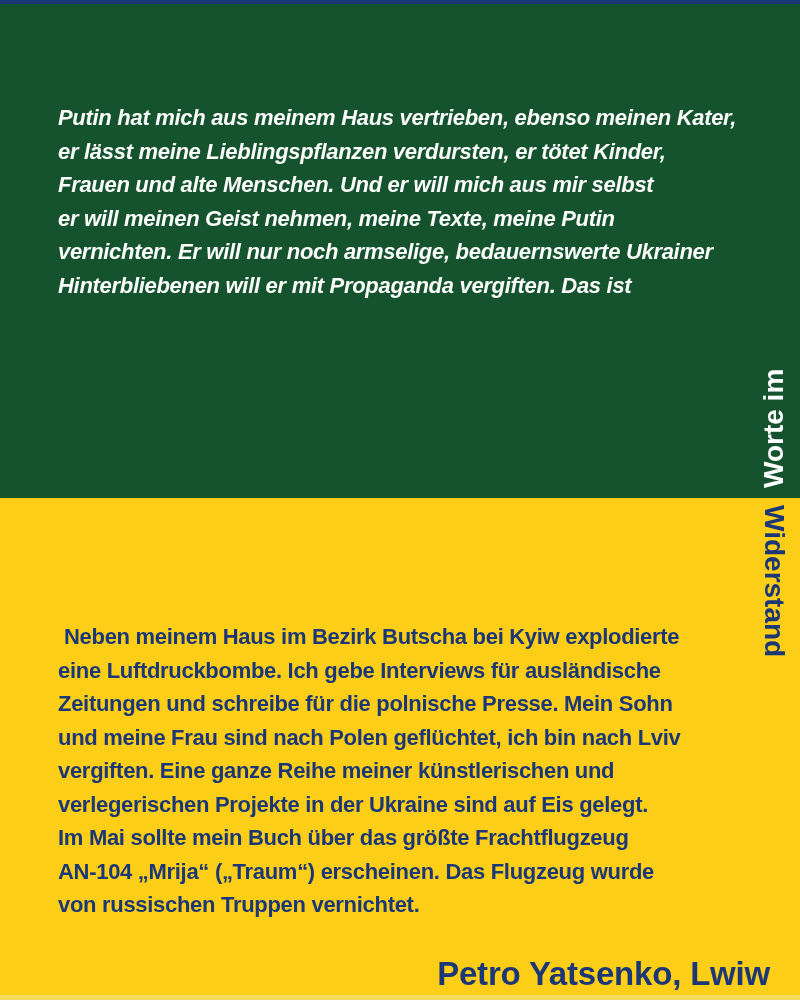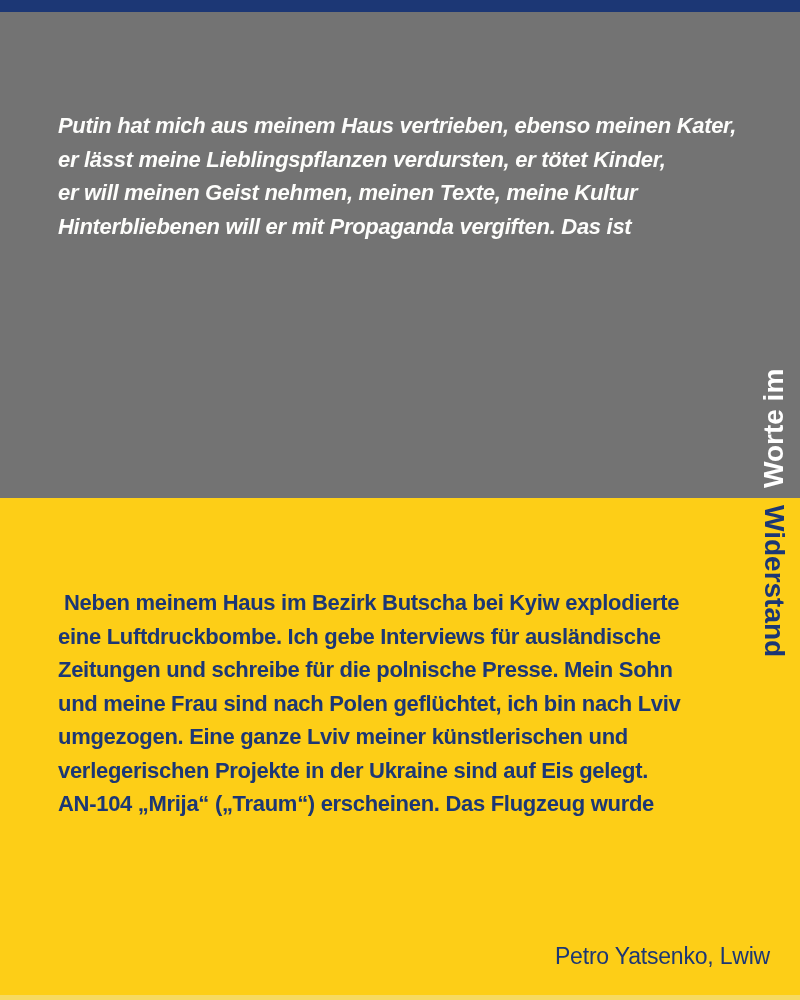--- a/index.html
+++ b/index.html
@@ -10,23 +10,23 @@
   .poster {
     position: relative;
     width: 800px;
     height: 1000px;
     overflow: hidden;
     font-family: "Liberation Sans", sans-serif;
     background: #1c3775;
   }
   .section-blue {
     position: absolute;
-    left: 0; top: 12px;
+    left: 0; top: 4px;
     width: 800px; height: 594px;
-    background: #737373;
+    background: #14532d;
   }
   .section-yellow {
     position: absolute;
     left: 0; top: 498px;
     width: 800px; height: 502px;
     background: #fdce17;
   }
   .quote { position: absolute; }
   .quote .line {
     height: 33.5px;
@@ -40,27 +40,27 @@
     left: 58px;
     top: 97px;
     color: #fdfdfb;
     font-style: italic;
   }
   .quote-navy {
     left: 58px;
     top: 88px; 
     color: #1c3775;
   }
-  .quote-navy .line:first-child { padding-left: 6px; }
+  .quote-navy .line:first-child { padding-left: 6px; margin-top: 34px; }
   .attribution {
     position: absolute;
     right: 30px;
-    top: 445px; 
-    font-size: 23px;
-    font-weight: normal;
+    top: 457px; 
+    font-size: 33px;
+    font-weight: bold;
     color: #1c3775;
     letter-spacing: -0.2px;
     white-space: nowrap;
   }
   .side-caption {
     position: absolute;
     right: 10px;
     font-size: 28px;
     font-weight: bold;
     line-height: 1.15;
@@ -90,34 +90,38 @@
 </style>
 </head>
 <body>
 
 <div class="poster">
 
   <div class="section-blue">
     <div class="quote quote-white">
         <div class="line">Putin hat mich aus meinem Haus vertrieben, ebenso meinen Kater,</div>
         <div class="line">er lässt meine Lieblingspflanzen verdursten, er tötet Kinder,</div>
-        <div class="line">er will meinen Geist nehmen, meinen Texte, meine Kultur</div>
+        <div class="line">Frauen und alte Menschen. Und er will mich aus mir selbst</div>
+        <div class="line">er will meinen Geist nehmen, meine Texte, meine Putin</div>
+        <div class="line">vernichten. Er will nur noch armselige, bedauernswerte Ukrainer</div>
         <div class="line">Hinterbliebenen will er mit Propaganda vergiften. Das ist</div>
       </div>
   </div>
 
   <div class="section-yellow">
     <div class="quote quote-navy">
         <div class="line">Neben meinem Haus im Bezirk Butscha bei Kyiw explodierte</div>
         <div class="line">eine Luftdruckbombe. Ich gebe Interviews für ausländische</div>
         <div class="line">Zeitungen und schreibe für die polnische Presse. Mein Sohn</div>
         <div class="line">und meine Frau sind nach Polen geflüchtet, ich bin nach Lviv</div>
-        <div class="line">umgezogen. Eine ganze Lviv meiner künstlerischen und</div>
+        <div class="line">vergiften. Eine ganze Reihe meiner künstlerischen und</div>
         <div class="line">verlegerischen Projekte in der Ukraine sind auf Eis gelegt.</div>
+        <div class="line">Im Mai sollte mein Buch über das größte Frachtflugzeug</div>
         <div class="line">AN-104 „Mrija“ („Traum“) erscheinen. Das Flugzeug wurde</div>
+        <div class="line">von russischen Truppen vernichtet.</div>
       </div>
     <div class="attribution">Petro Yatsenko, Lwiw</div>
   </div>
 
   <div class="side-caption side-caption-top">Worte im</div>
 
   <div class="side-caption side-caption-bottom">Widerstand</div>
 
   <div class="footer-strip"></div>
 

